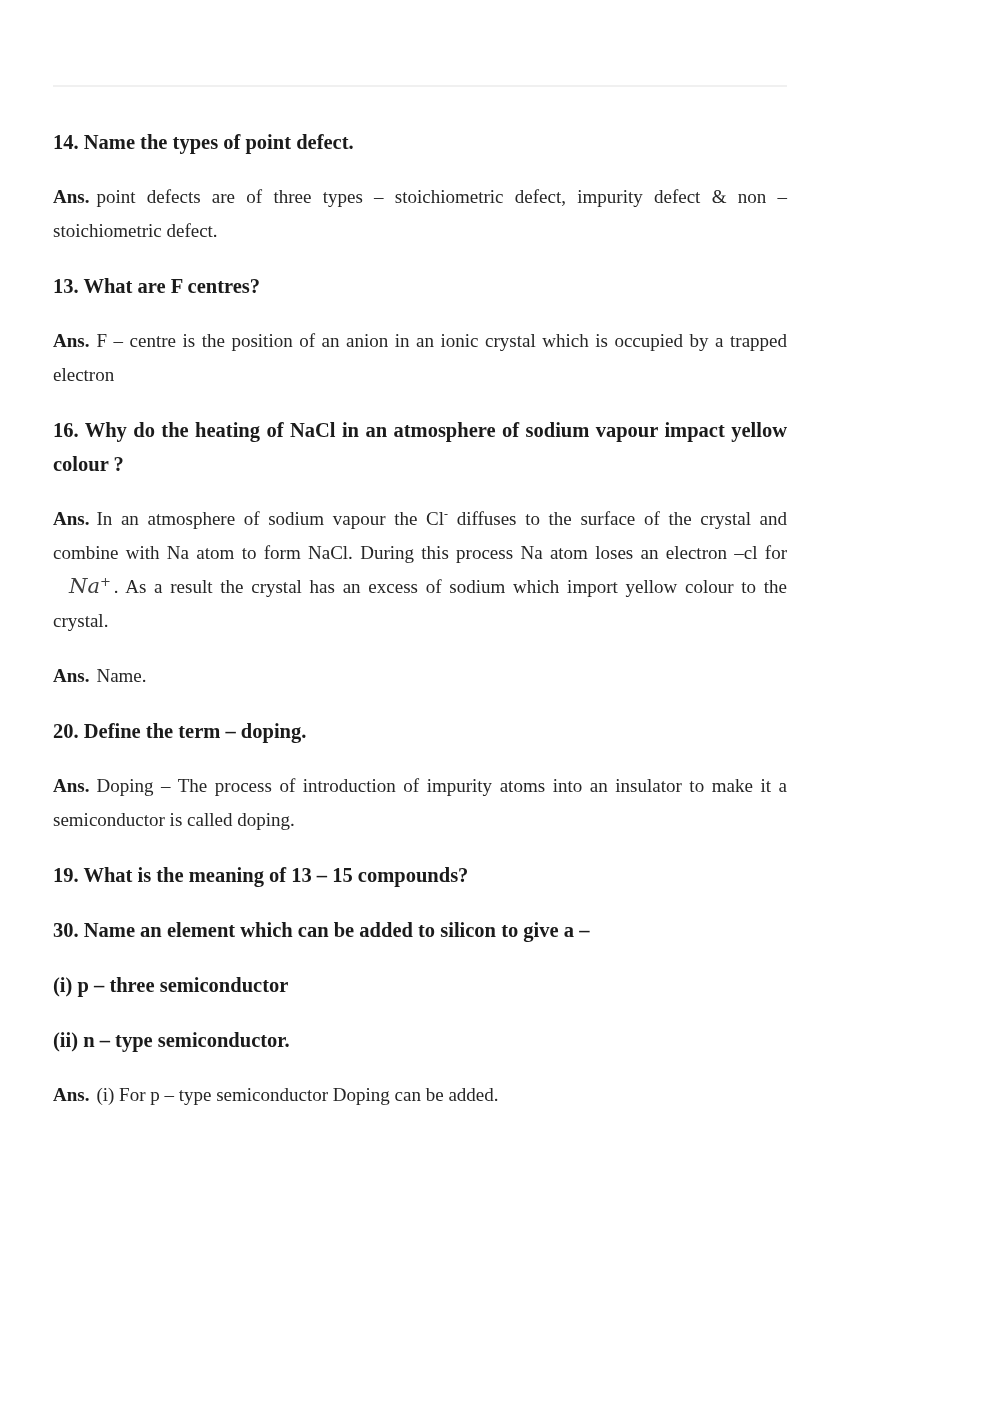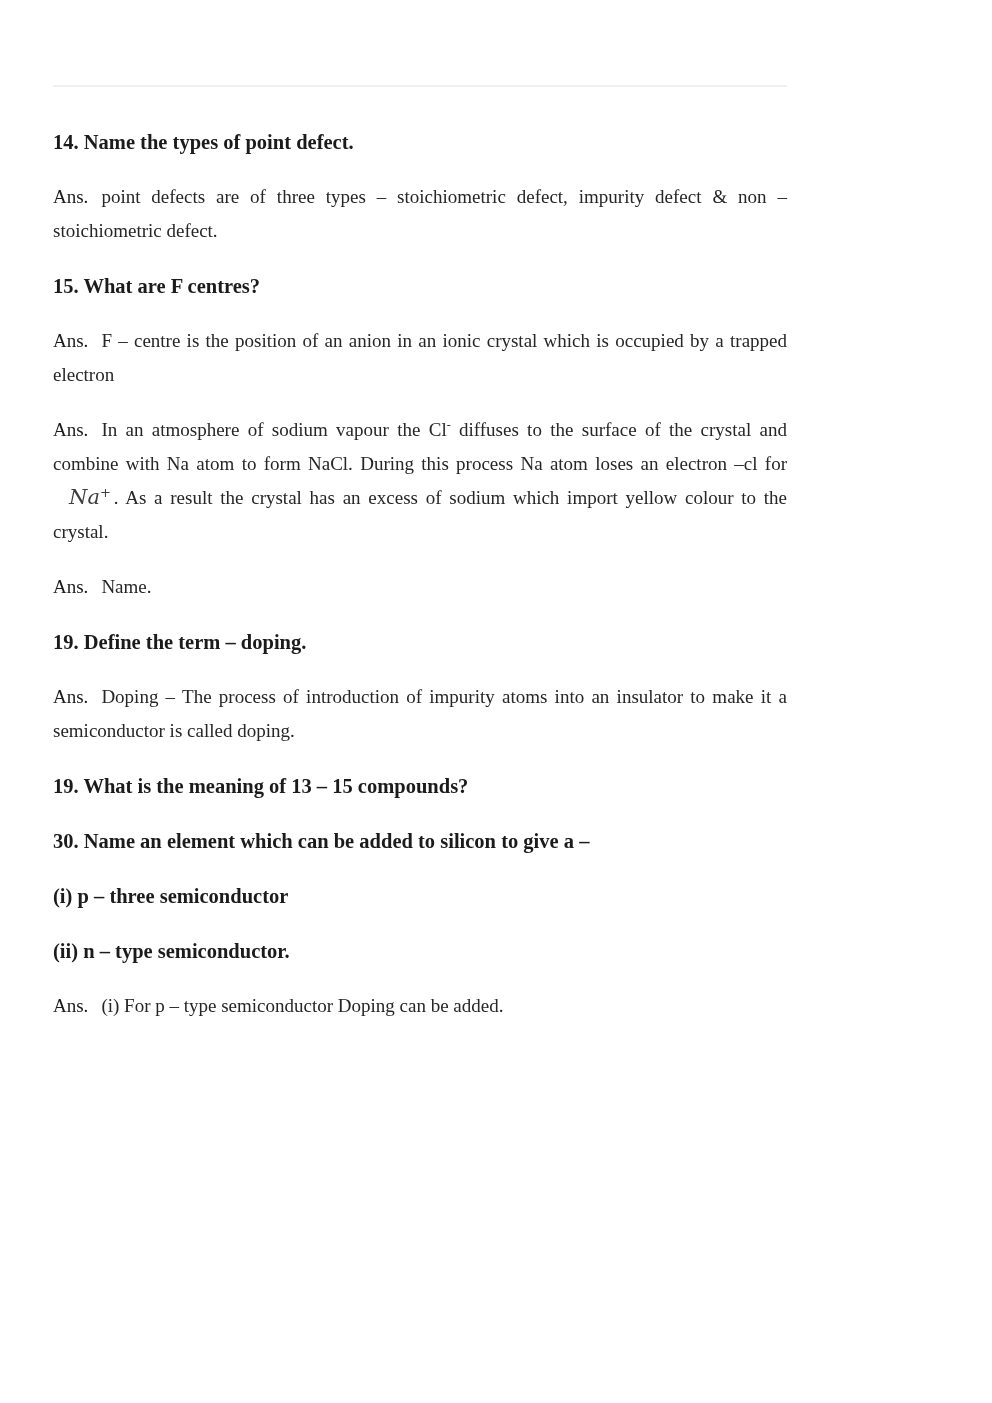--- a/index.html
+++ b/index.html
@@ -41,23 +41,23 @@
     margin-top: 38px;
   }
   .a-para {
     font-size: 19px;
     line-height: 34px;
     margin: 21px 0 0 0;
     text-align: justify;
     color: #262626;
   }
   .a-para .ans-label {
-    font-weight: normal;
+    font-weight: bold;
     color: #1b1b1b;
-    margin-right: 13px;
+    margin-right: 7px;
   }
   sup.raised {
     font-size: 12px;
     line-height: 0;
     vertical-align: 7px;
   }
   .formula {
     font-style: italic;
     color: #3f3f3f;
     font-size: 21px;
@@ -76,28 +76,29 @@
 <body>
 
 <div class="page">
   <div class="top-space"></div>
   <hr class="divider">
   <main class="content">
 
     <h3 class="q-heading first">14. Name the types of point defect.</h3>
     <p class="a-para"><strong class="ans-label">Ans.</strong><span>point defects are of three types – stoichiometric defect, impurity defect &amp; non – stoichiometric defect.</span></p>
 
-    <h3 class="q-heading">15. What are F centres?</h3>
+    <h3 class="q-heading">13. What are F centres?</h3>
     <p class="a-para"><strong class="ans-label">Ans.</strong><span>F – centre is the position of an anion in an ionic crystal which is occupied by a trapped electron</span></p>
 
+    <h3 class="q-heading">16. Why do the heating of NaCl in an atmosphere of sodium vapour impact yellow colour ?</h3>
     <p class="a-para"><strong class="ans-label">Ans.</strong><span>In an atmosphere of sodium vapour the Cl</span><sup class="raised">-</sup><span>  diffuses to the surface of the crystal and combine with Na atom to form NaCl. During this process Na atom loses an electron –cl for </span><span class="formula"><em>Na</em><sup>+</sup></span><span>. As a result the crystal has an excess of sodium which import yellow colour to the crystal.</span></p>
 
     <p class="a-para"><strong class="ans-label">Ans.</strong><span>Name.</span></p>
 
-    <h3 class="q-heading">19. Define the term – doping.</h3>
+    <h3 class="q-heading">20. Define the term – doping.</h3>
     <p class="a-para"><strong class="ans-label">Ans.</strong><span>Doping – The process of introduction of impurity atoms into an insulator to make it a semiconductor is called doping.</span></p>
 
     <h3 class="q-heading">19. What is the meaning of 13 – 15 compounds?</h3>
 
     <h3 class="q-heading">30. Name an element which can be added to silicon to give a –</h3>
     <h3 class="q-heading">(i) p – three semiconductor</h3>
     <h3 class="q-heading">(ii) n – type semiconductor.</h3>
     <p class="a-para"><strong class="ans-label">Ans.</strong><span>(i) For p – type semiconductor Doping can be added.</span></p>
 
   </main>

